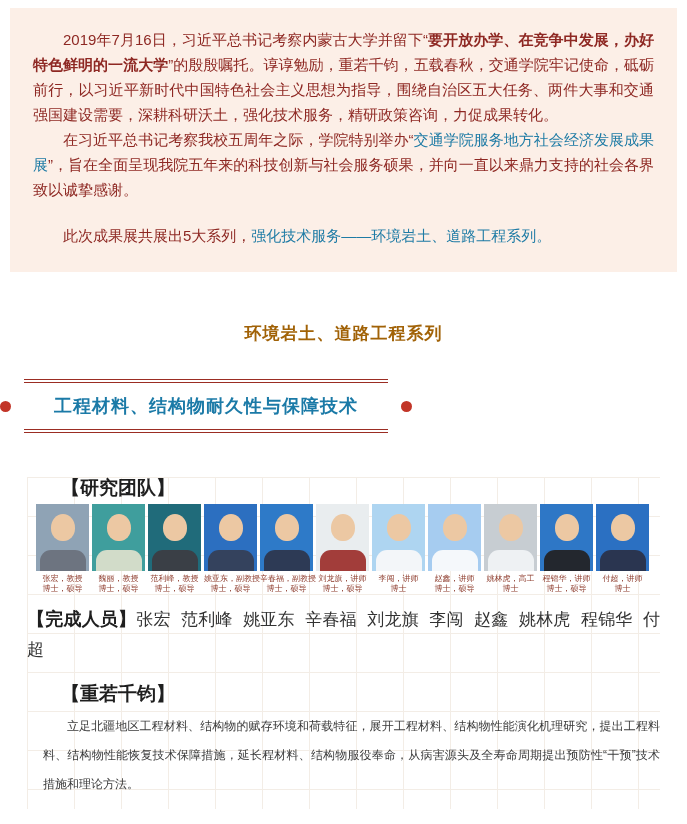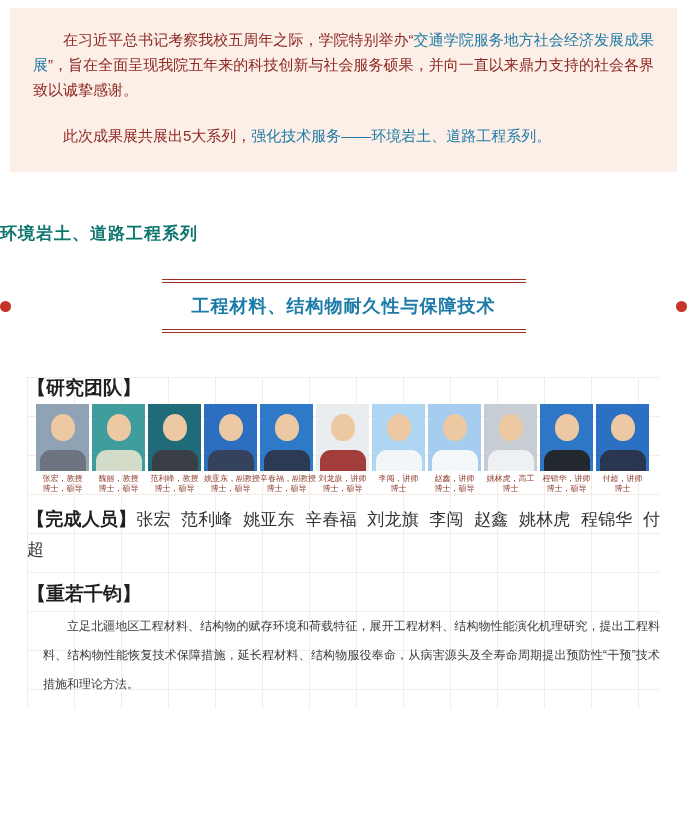--- a/index.html
+++ b/index.html
@@ -21,33 +21,33 @@
     text-align:justify;
   }
   .pink-block p { margin:0; text-indent:2em; }
   .pink-block p.spaced { margin-top:21px; }
   .bold-quote { font-weight:bold; }
   .teal-text { color:#1e7ba5; }
 
   
   .series-title {
     margin-top:50px;
-    text-align:left;
-    color:#0f766e;
+    text-align:center;
+    color:#a16207;
     font-size:17px;
     font-weight:bold;
     letter-spacing:1px;
   }
 
   
   .banner {
     margin-top:34px;
     display:flex;
     align-items:center;
-    justify-content:space-between;
+    justify-content:flex-start;
     gap:13px;
   }
   .banner-dot {
     width:11px; height:11px;
     border-radius:50%;
     background:#c23528;
     flex:0 0 auto;
   }
   .banner-title {
     border-top:4px double #9b2d23;
@@ -67,20 +67,21 @@
       linear-gradient(to right, #f3ede6 1px, transparent 1px),
       linear-gradient(to bottom, #f3ede6 1px, transparent 1px);
     background-size:47px 39px;
   }
   .section-heading {
     margin:0;
     font-size:19px;
     font-weight:bold;
     color:#1f1f1f;
     line-height:22px;
+    padding-left:34px;
   }
 
   
   .team-row {
     margin-top:5px;
     margin-left:9px;
     display:flex;
     gap:3px;
   }
   .member { width:53px; flex:0 0 auto; }
@@ -136,20 +137,21 @@
     line-height:29px;
     color:#3a3a3a;
     text-indent:2em;
     text-align:justify;
   }
 </style>
 </head>
 <body>
 
 <div class="pink-block">
+  <p><span>2019年7月16日，习近平总书记考察内蒙古大学并留下“</span><span class="bold-quote">要开放办学、在竞争中发展，办好特色鲜明的一流大学</span><span>”的殷殷嘱托。谆谆勉励，重若千钧，五载春秋，交通学院牢记使命，砥砺前行，以习近平新时代中国特色社会主义思想为指导，围绕自治区五大任务、两件大事和交通强国建设需要，深耕科研沃土，强化技术服务，精研政策咨询，力促成果转化。</span></p>
   <p><span>在习近平总书记考察我校五周年之际，学院特别举办“</span><span class="teal-text">交通学院服务地方社会经济发展成果展</span><span>”，旨在全面呈现我院五年来的科技创新与社会服务硕果，并向一直以来鼎力支持的社会各界致以诚挚感谢。</span></p>
   <p class="spaced"><span>此次成果展共展出5大系列，</span><span class="teal-text">强化技术服务——环境岩土、道路工程系列。</span></p>
 </div>
 
 <div class="series-title">环境岩土、道路工程系列</div>
 
 <div class="banner">
   <span class="banner-dot"></span>
   <span class="banner-title">工程材料、结构物耐久性与保障技术</span>
   <span class="banner-dot"></span>

